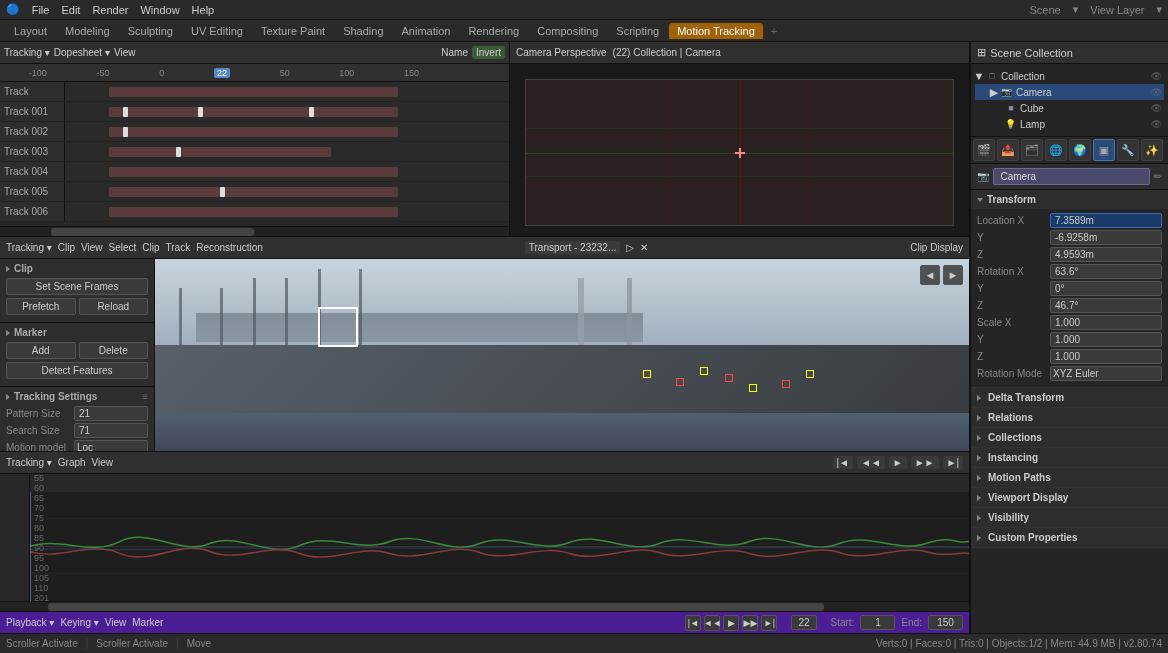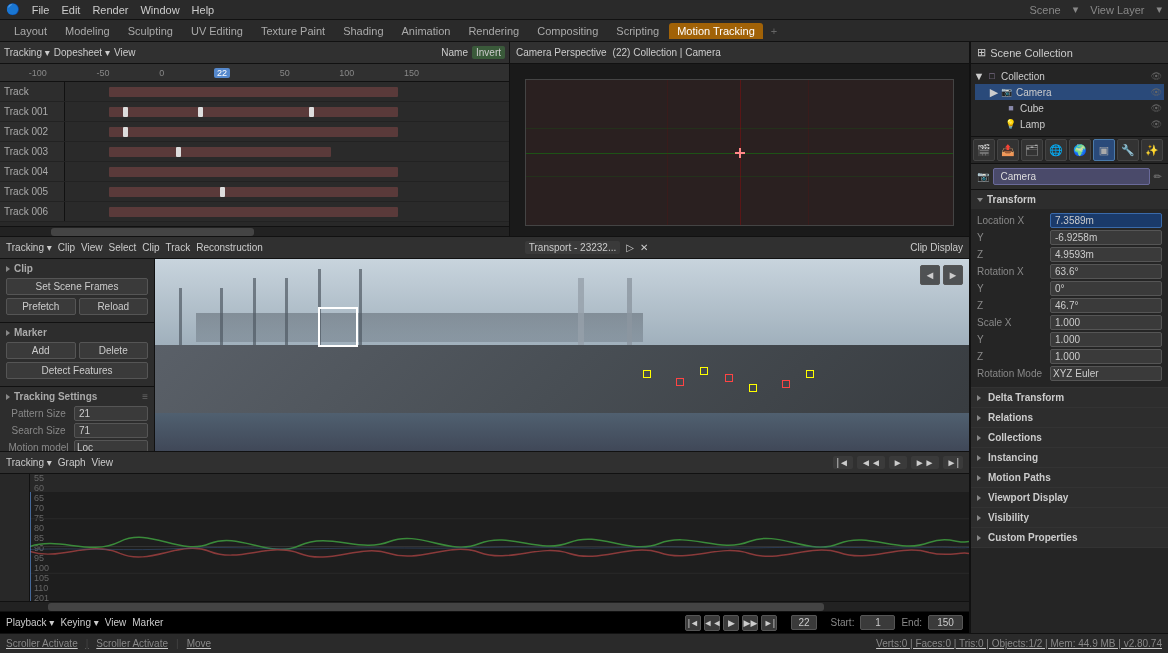--- a/index.html
+++ b/index.html
@@ -296,21 +296,20 @@
     .prop-row {
       display: flex;
       align-items: center;
       margin-bottom: 2px;
       gap: 3px;
     }
     .prop-label {
       color: #888;
       font-size: 10px;
       width: 65px;
-      text-align: center;
     }
     .prop-value {
       background: #3a3a3a;
       border: 1px solid #555;
       color: #ccc;
       padding: 1px 4px;
       font-size: 10px;
       flex: 1;
       border-radius: 2px;
     }
@@ -600,39 +599,38 @@
     
     .status-bar {
       background: #2a2a2a;
       height: 20px;
       display: flex;
       align-items: center;
       padding: 0 6px;
       gap: 8px;
       border-top: 1px solid #111;
       flex-shrink: 0;
-      text-decoration: underline;
     }
     .status-bar span { color: #888; font-size: 10px; }
     .status-bar .sep { color: #444; }
 
     
     .graph-svg {
       position: absolute;
       top: 18px;
       left: 0;
       right: 0;
       bottom: 0;
       width: 100%;
       height: calc(100% - 18px);
     }
 
     
     .playback-bar {
-      background: #000000;
+      background: #4c1d95;
       height: 22px;
       display: flex;
       align-items: center;
       padding: 0 6px;
       gap: 6px;
       border-top: 1px solid #111;
       flex-shrink: 0;
     }
     .playback-bar span { color: #ccc; font-size: 10px; }
     .playback-btn {

